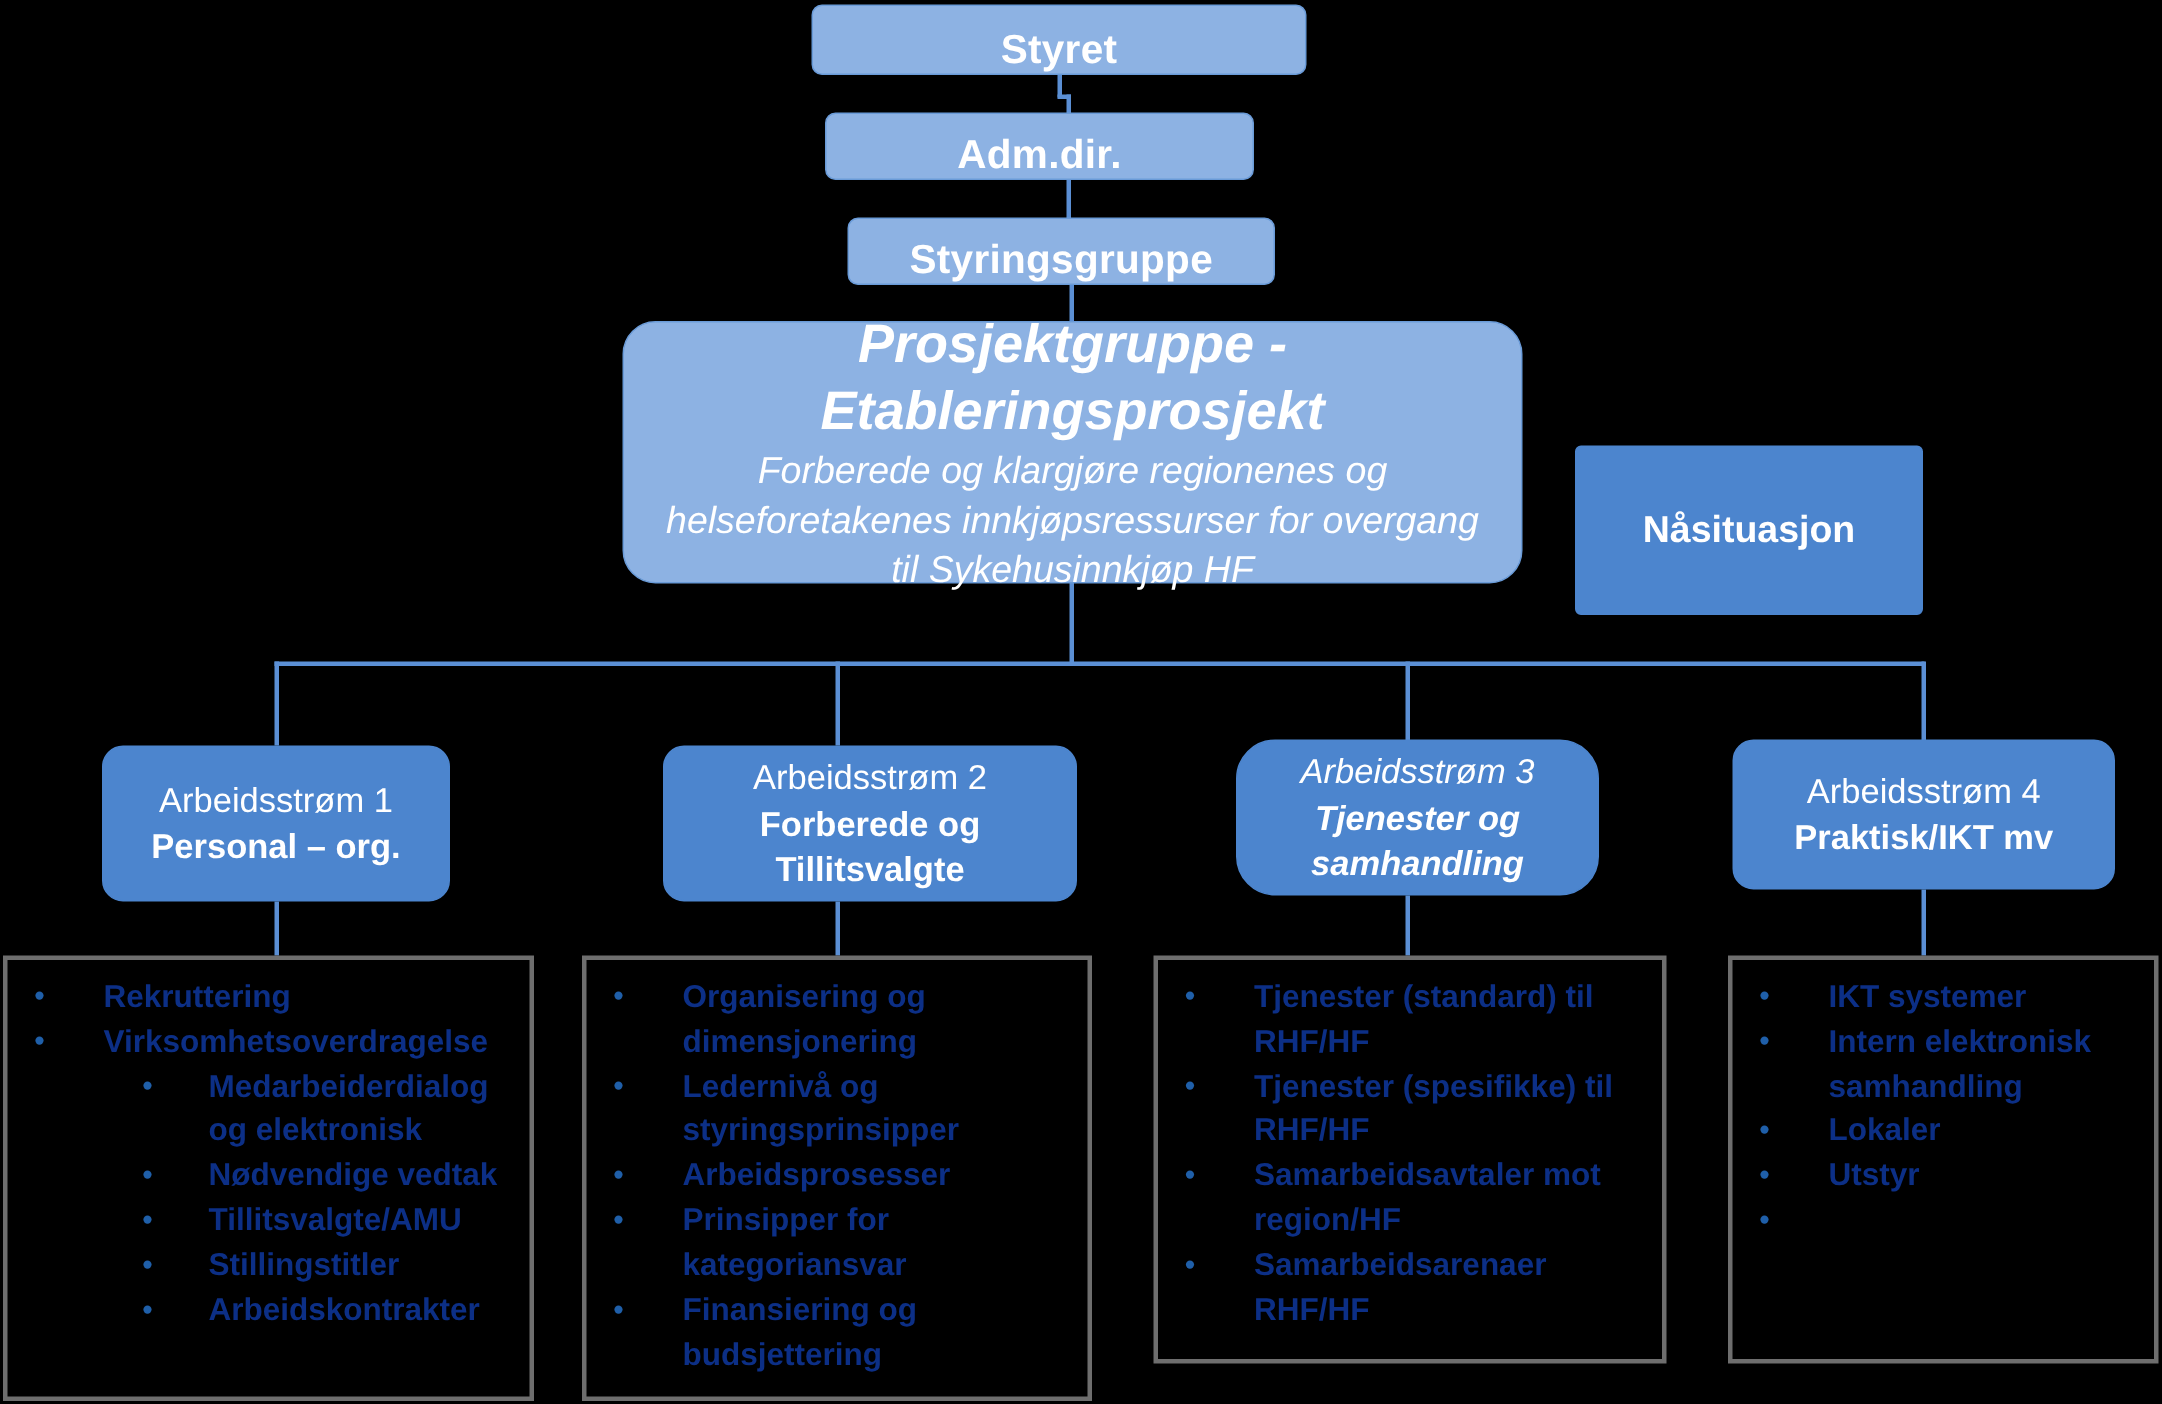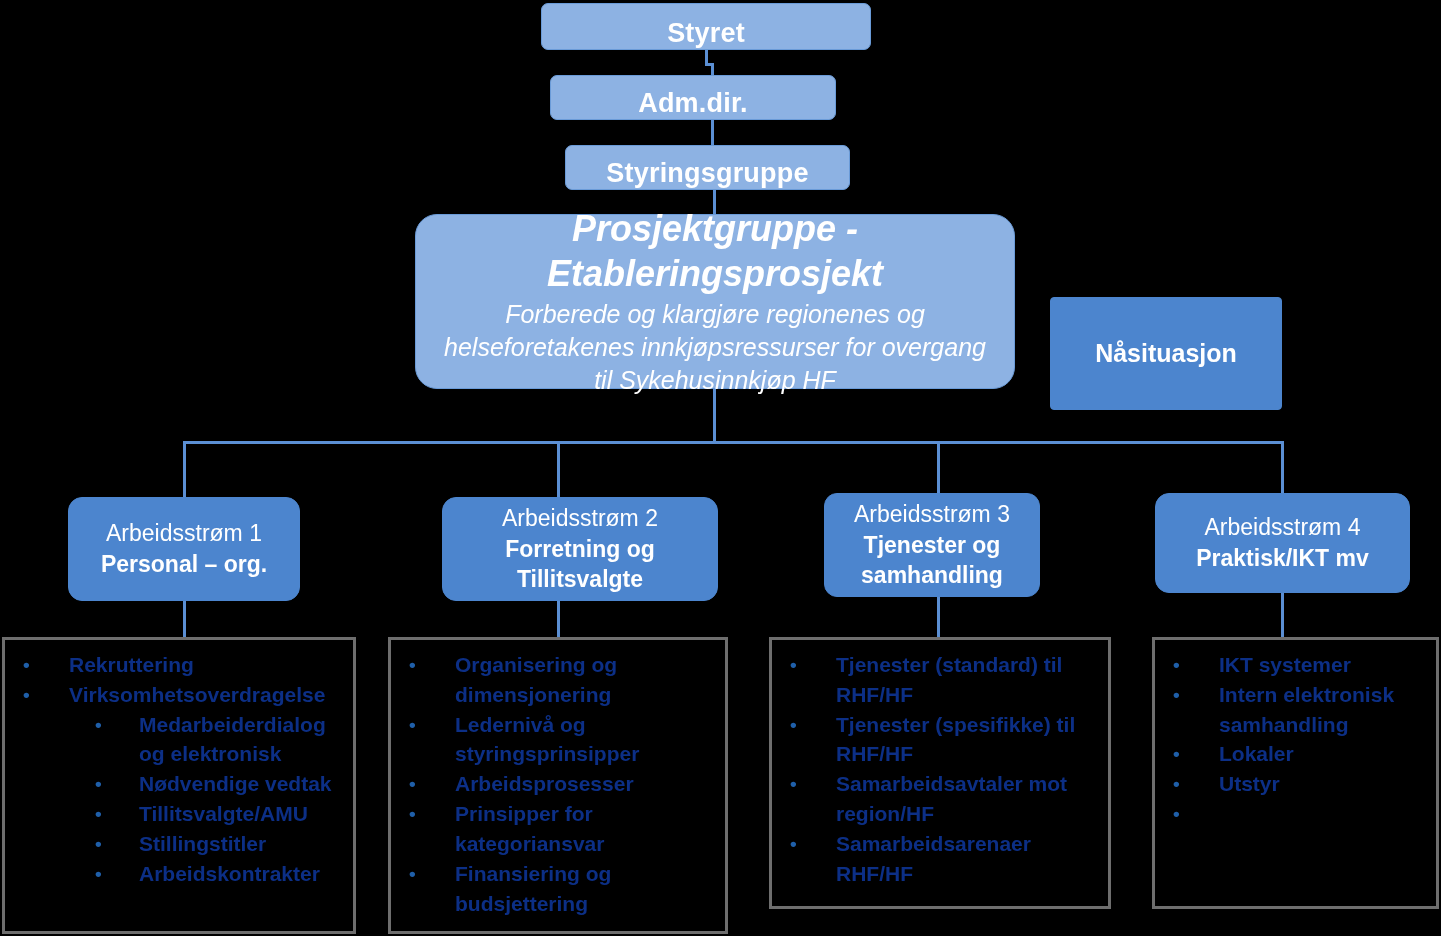--- a/index.html
+++ b/index.html
@@ -169,25 +169,25 @@
     <span class="nas-label">Nåsituasjon</span>
   </div>
 
   <div class="box box-dark" style="left:68px; top:497px; width:232px; height:104px; border-radius:14px;">
     <span class="ws-line1">Arbeidsstrøm 1</span>
     <span class="ws-line2">Personal – org.</span>
   </div>
 
   <div class="box box-dark" style="left:442px; top:497px; width:276px; height:104px; border-radius:14px;">
     <span class="ws-line1">Arbeidsstrøm 2</span>
-    <span class="ws-line2">Forretning  og</span>
+    <span class="ws-line2">Forberede  og</span>
     <span class="ws-line2">Tillitsvalgte</span>
   </div>
 
-  <div class="box box-dark" style="left:824px; top:493px; width:216px; height:104px; border-radius:13px;">
+  <div class="box box-dark" style="left:824px; top:493px; width:242px; height:104px; border-radius:26px;font-style:italic;">
     <span class="ws-line1">Arbeidsstrøm 3</span>
     <span class="ws-line2">Tjenester og</span>
     <span class="ws-line2">samhandling</span>
   </div>
 
   <div class="box box-dark" style="left:1155px; top:493px; width:255px; height:100px; border-radius:14px;">
     <span class="ws-line1">Arbeidsstrøm 4</span>
     <span class="ws-line2">Praktisk/IKT  mv</span>
   </div>
 

